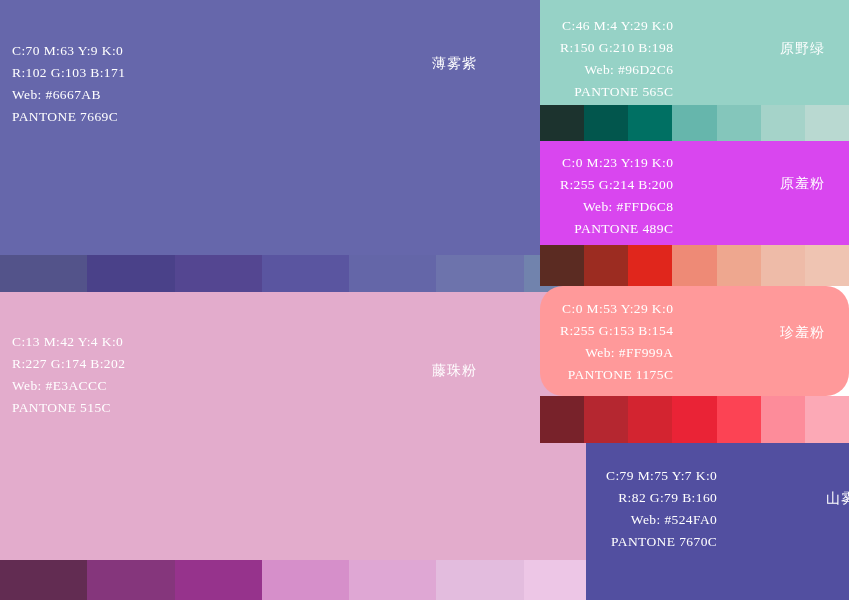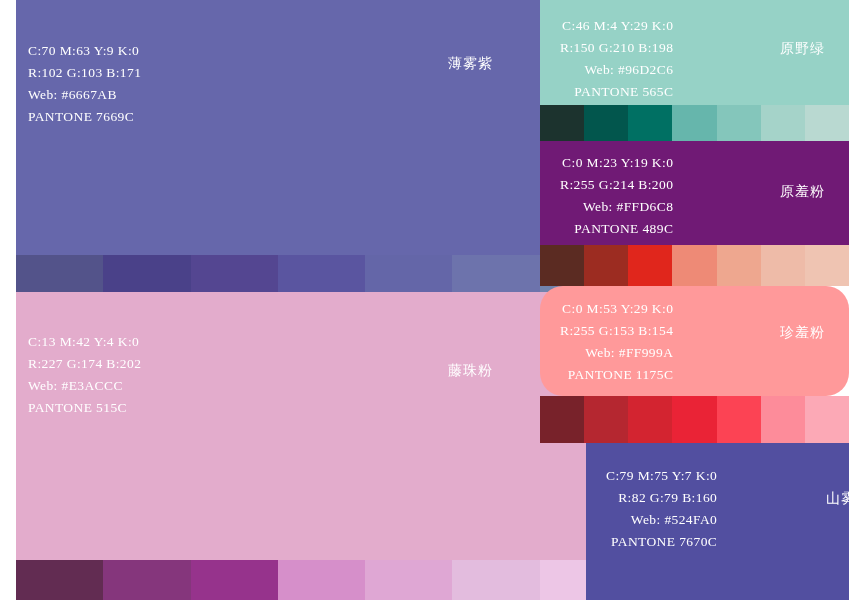--- a/index.html
+++ b/index.html
@@ -8,21 +8,21 @@
     width:849px; height:600px;
     overflow:hidden;
     background:#ffffff;
     font-family:"Liberation Serif", serif;
   }
   #board {
     position:relative;
     width:849px; height:600px;
   }
   .col { position:absolute; top:0; height:600px; }
-  #col-left  { left:16px;   width:611px; }
+  #col-left  { left:0;   width:611px; }
   #col-right { left:540px; width:309px; }
 
   .panel {
     position:relative;
     width:100%;
     overflow:hidden;
   }
   .panel-info {
     position:absolute;
     color:#ffffff;
@@ -55,21 +55,21 @@
   #strip-blush   { height:41px; }
   #panel-coral   { height:110px; }
   #strip-coral   { height:47px; }
   #panel-mtnpurple { height:157px;margin-left:46px; }
 
   #col-right .panel-info { left:20px; top:18px; font-size:13.5px; letter-spacing:.4px;text-align:right; }
   #col-right .panel-name { left:240px; top:36px; font-size:14px; letter-spacing:1px; }
   #panel-meadow .panel-info { top:15px; }
   #panel-meadow .panel-name { top:40px; }
   #panel-blush  .panel-info { top:11px; }
-  #panel-blush  .panel-name { top:34px;margin-top:8px; }
+  #panel-blush  .panel-name { top:34px; }
   #panel-coral  .panel-info { top:12px; }
   #panel-coral  .panel-name { top:38px; }
   #panel-mtnpurple .panel-info { top:22px; }
   #panel-mtnpurple .panel-name { top:47px; }
 
   .strip { display:flex; width:100%; }
   .strip .sw { flex:1 1 0; height:100%; }
 </style>
 </head>
 <body>
@@ -132,21 +132,21 @@
     <div class="strip" id="strip-meadow">
       <div class="sw" style="background: rgb(28, 51, 46);"></div>
       <div class="sw" style="background: rgb(2, 86, 77);"></div>
       <div class="sw" style="background: rgb(0, 112, 99);"></div>
       <div class="sw" style="background: rgb(102, 182, 172);"></div>
       <div class="sw" style="background: rgb(132, 198, 187);"></div>
       <div class="sw" style="background: rgb(165, 211, 201);"></div>
       <div class="sw" style="background: rgb(185, 217, 209);"></div>
     </div>
 
-    <div class="panel" id="panel-blush" style="background: #701a75;">
+    <div class="panel" id="panel-blush" style="background: #d946ef;">
       <div class="panel-info">
         <div>C:0 M:23 Y:19 K:0</div>
         <div>R:255 G:214 B:200</div>
         <div>Web: #FFD6C8</div>
         <div>PANTONE 489C</div>
       </div>
       <div class="panel-name">原羞粉</div>
     </div>
     <div class="strip" id="strip-blush">
       <div class="sw" style="background: rgb(91, 43, 34);"></div>

